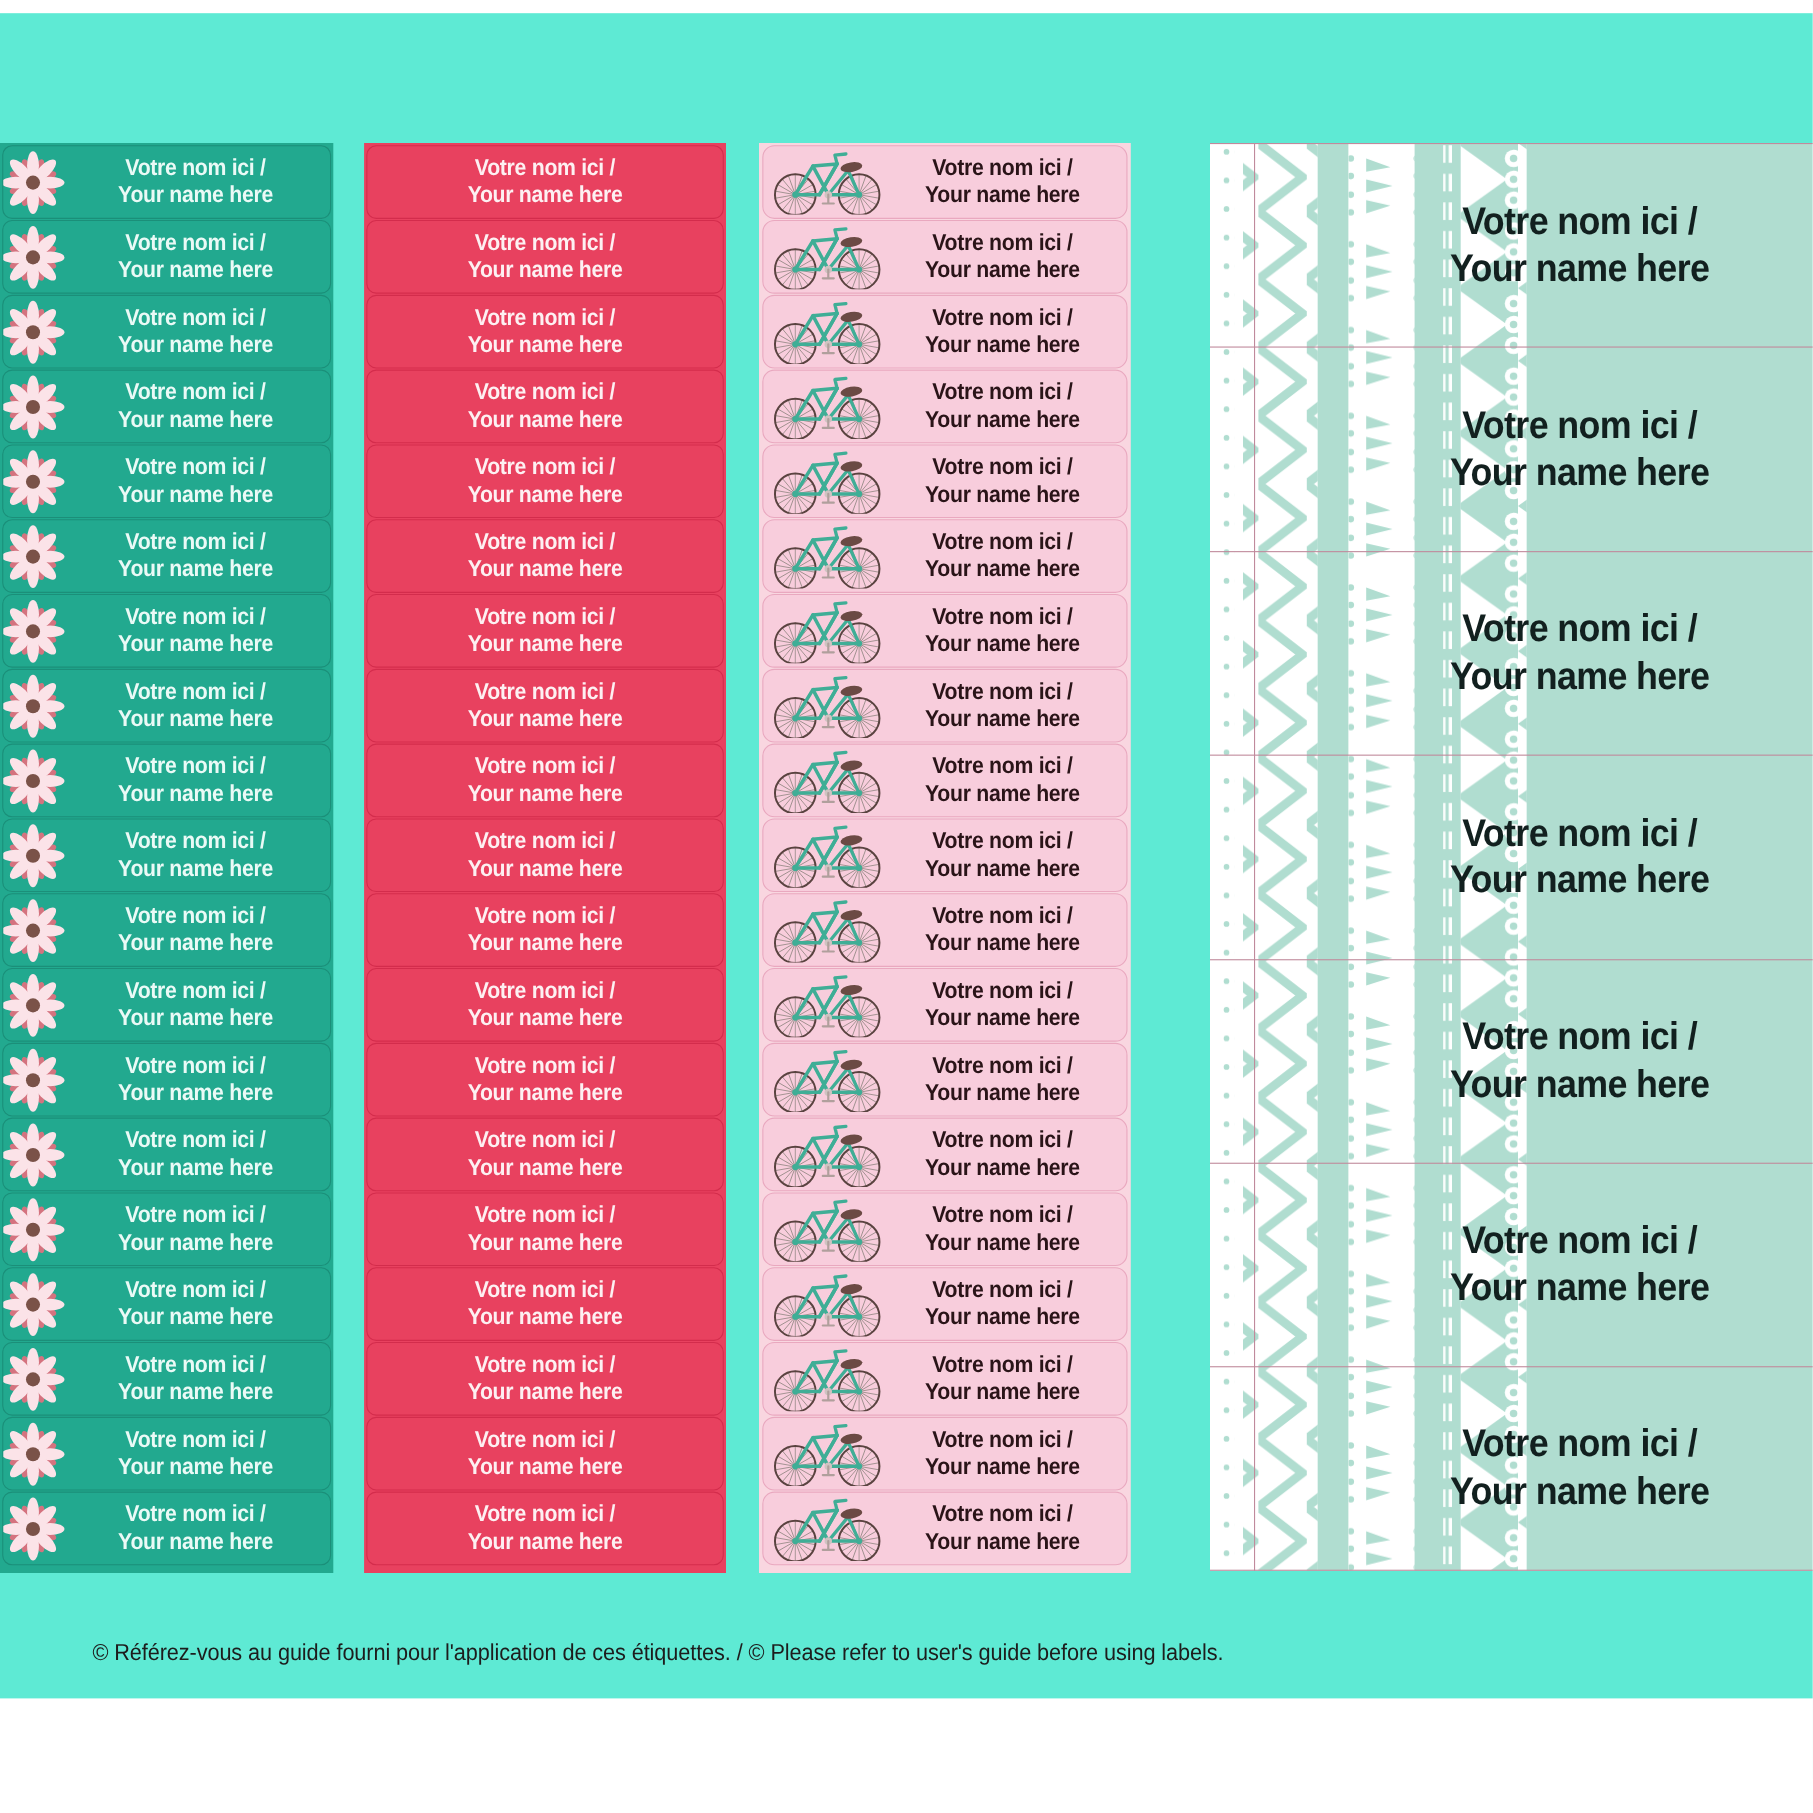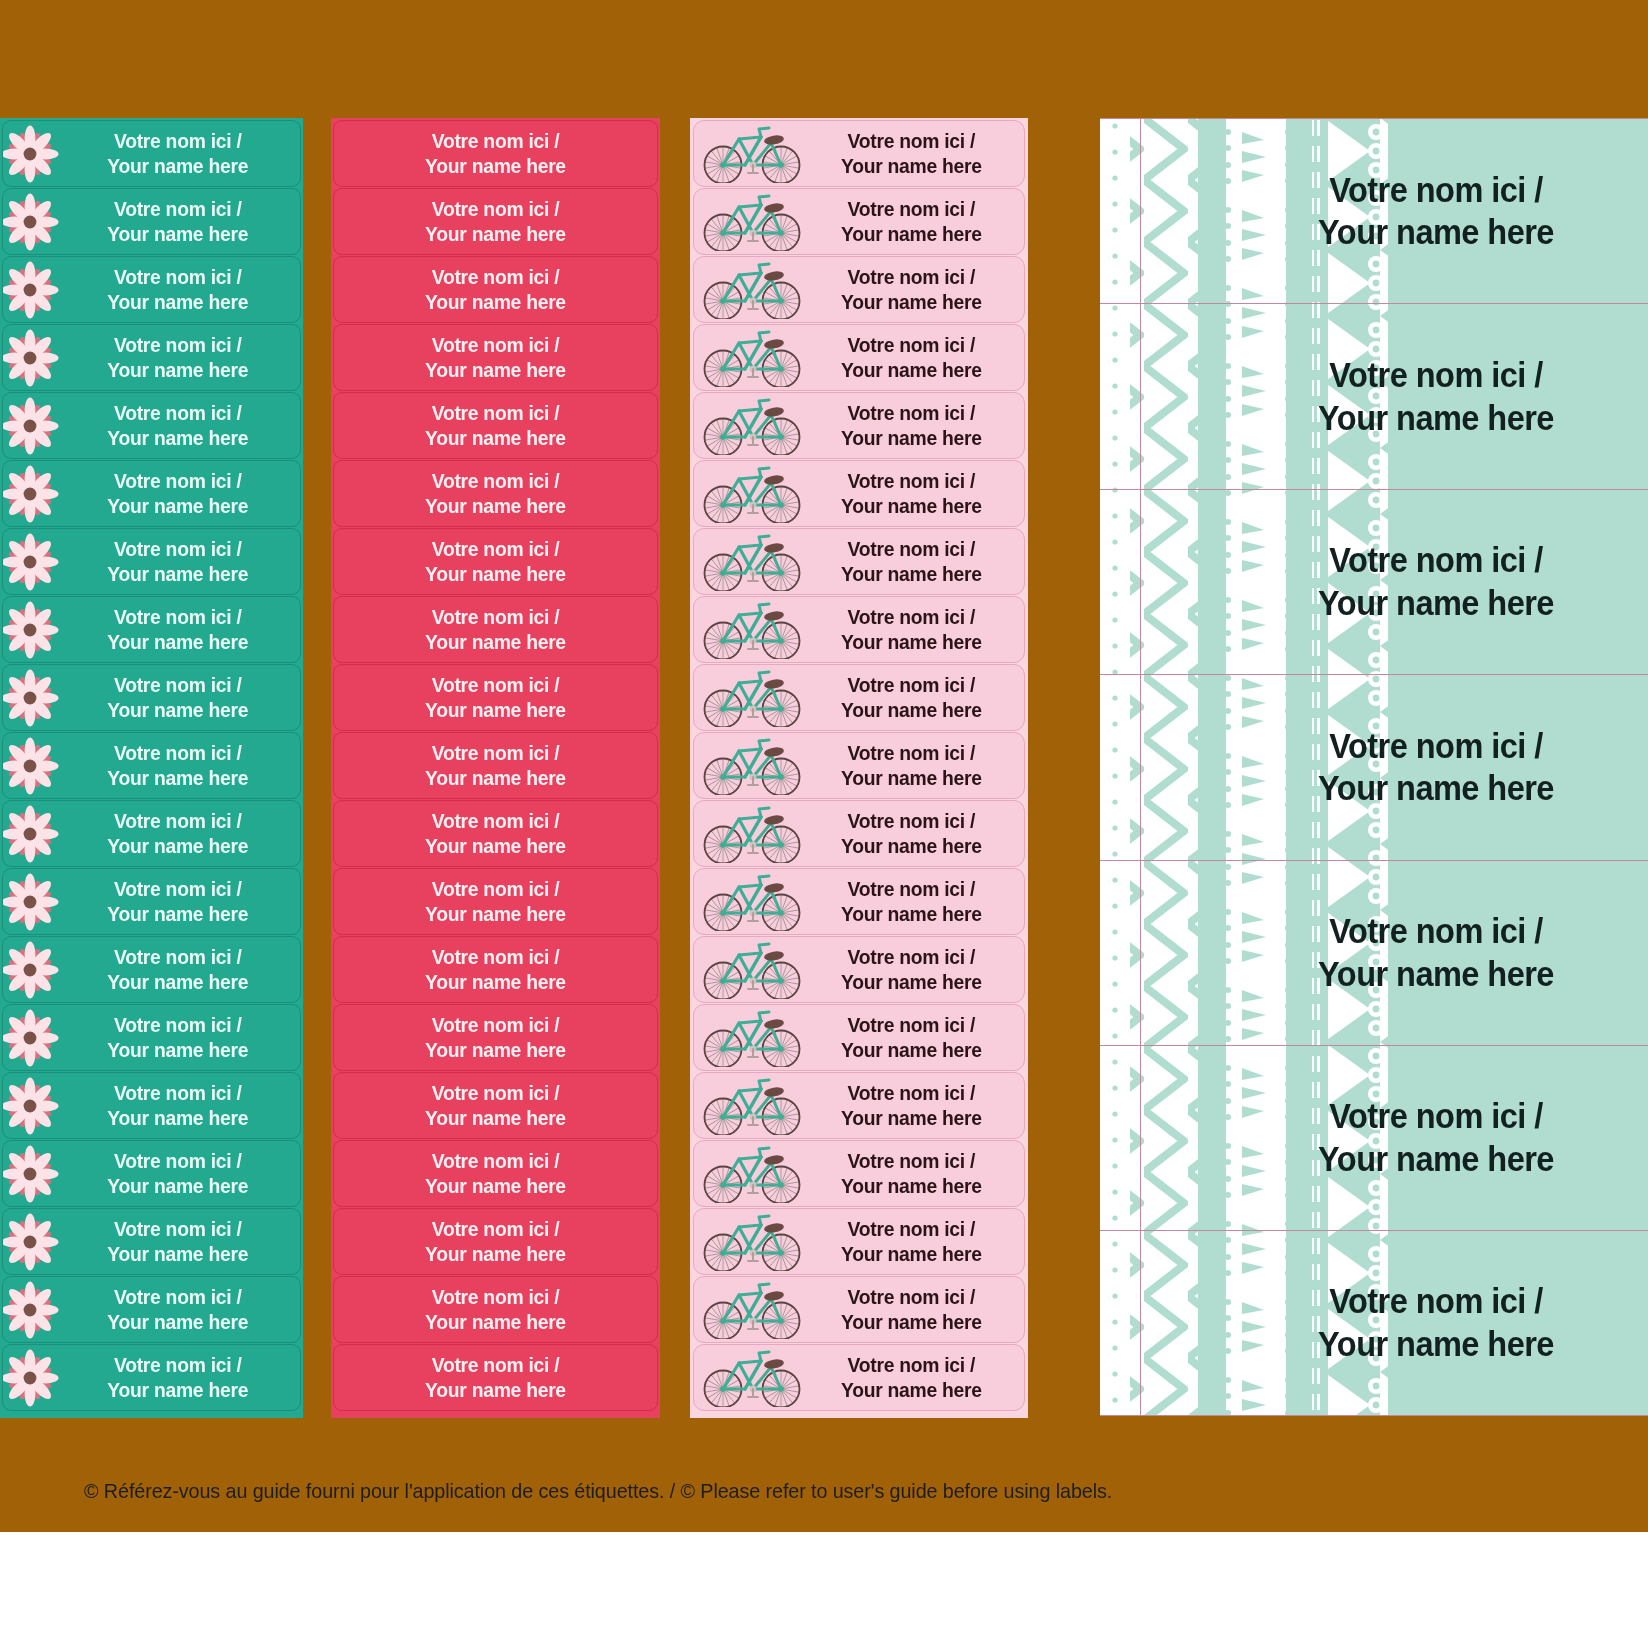--- a/index.html
+++ b/index.html
@@ -6,23 +6,23 @@
   body{
     width:1648px;height:1648px;
     font-family:"Liberation Sans", sans-serif;
     overflow:hidden;
     position:relative;
   }
 
   
   #sheet{
     position:absolute;
-    left:0;top:0;
+    left:0;top:12px;
     width:1648px;height:1532px;
-    background:#a16207;
+    background:#5eead4;
   }
 
   
   .col{position:absolute;top:118px;}
 
   
   #col-daisy{
     left:0px;
     width:303px;
     height:1300px;

